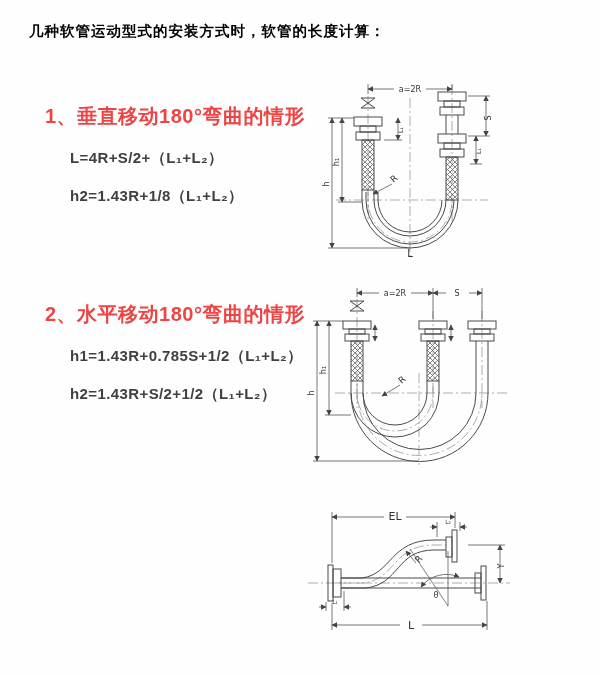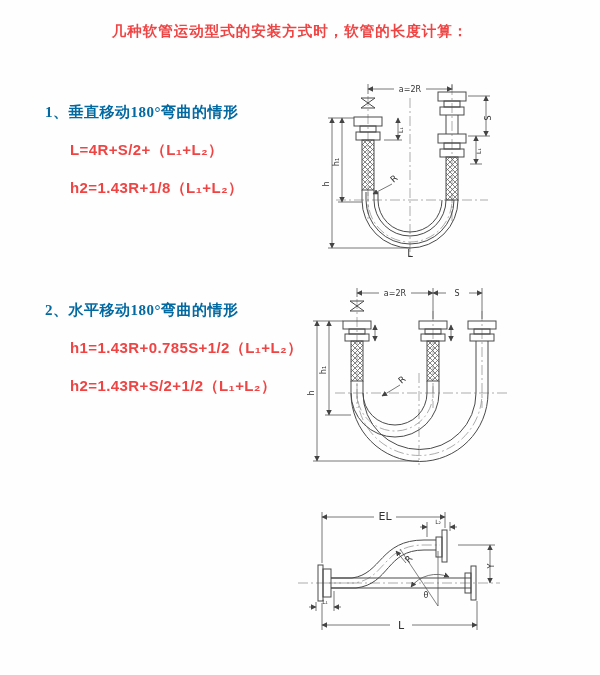--- a/index.html
+++ b/index.html
@@ -2,37 +2,37 @@
 <html><head>
 <meta charset="utf-8">
 <style>
   html,body{margin:0;padding:0;}
   body{
     width:600px;height:675px;background:#fefefe;position:relative;overflow:hidden;
     font-family:"Liberation Sans","DejaVu Sans",sans-serif;color:#1a1a1a;
   }
   .page{position:absolute;inset:0;}
   .doc-title{
-    position:absolute;left:50px;top:22px;width:480px;
-    font-size:14.5px;font-weight:700;letter-spacing:1px;color:#ef4444;text-align:center;
+    position:absolute;left:29px;top:22px;width:480px;
+    font-size:14.5px;font-weight:700;letter-spacing:1px;color:#000000;
   }
   .section{position:absolute;left:45px;}
-  .sec-heading{font-size:15px;font-weight:700;letter-spacing:0.5px;color:#0369a1;font-family:Liberation Serif, serif;}
+  .sec-heading{font-size:20px;font-weight:700;letter-spacing:0.5px;color:#ef4444;}
   .formula{
-    font-size:15px;font-weight:600;letter-spacing:0.4px;color:#ef4444;
+    font-size:15px;font-weight:600;letter-spacing:0.4px;color:#404040;
     padding-left:25px;margin-top:19px;white-space:nowrap;
   }
   .section.tight .formula{margin-top:14px;font-size:14.5px;}
   .sec1{top:103px;}
   .sec2{top:301px;}
   .sec3{top:518px;}
   .diagram{position:absolute;}
   .d1{left:310px;top:72px;}
   .d2{left:305px;top:283px;}
-  .d3{left:290px;top:503px;}
+  .d3{left:300px;top:503px;}
   svg{display:block;}
   .dimtxt{font-family:"DejaVu Sans",sans-serif;fill:#333;}
 </style>
 </head>
 <body>
 
 <div class="page">
 
   <div class="doc-title">几种软管运动型式的安装方式时，软管的长度计算：</div>
 

